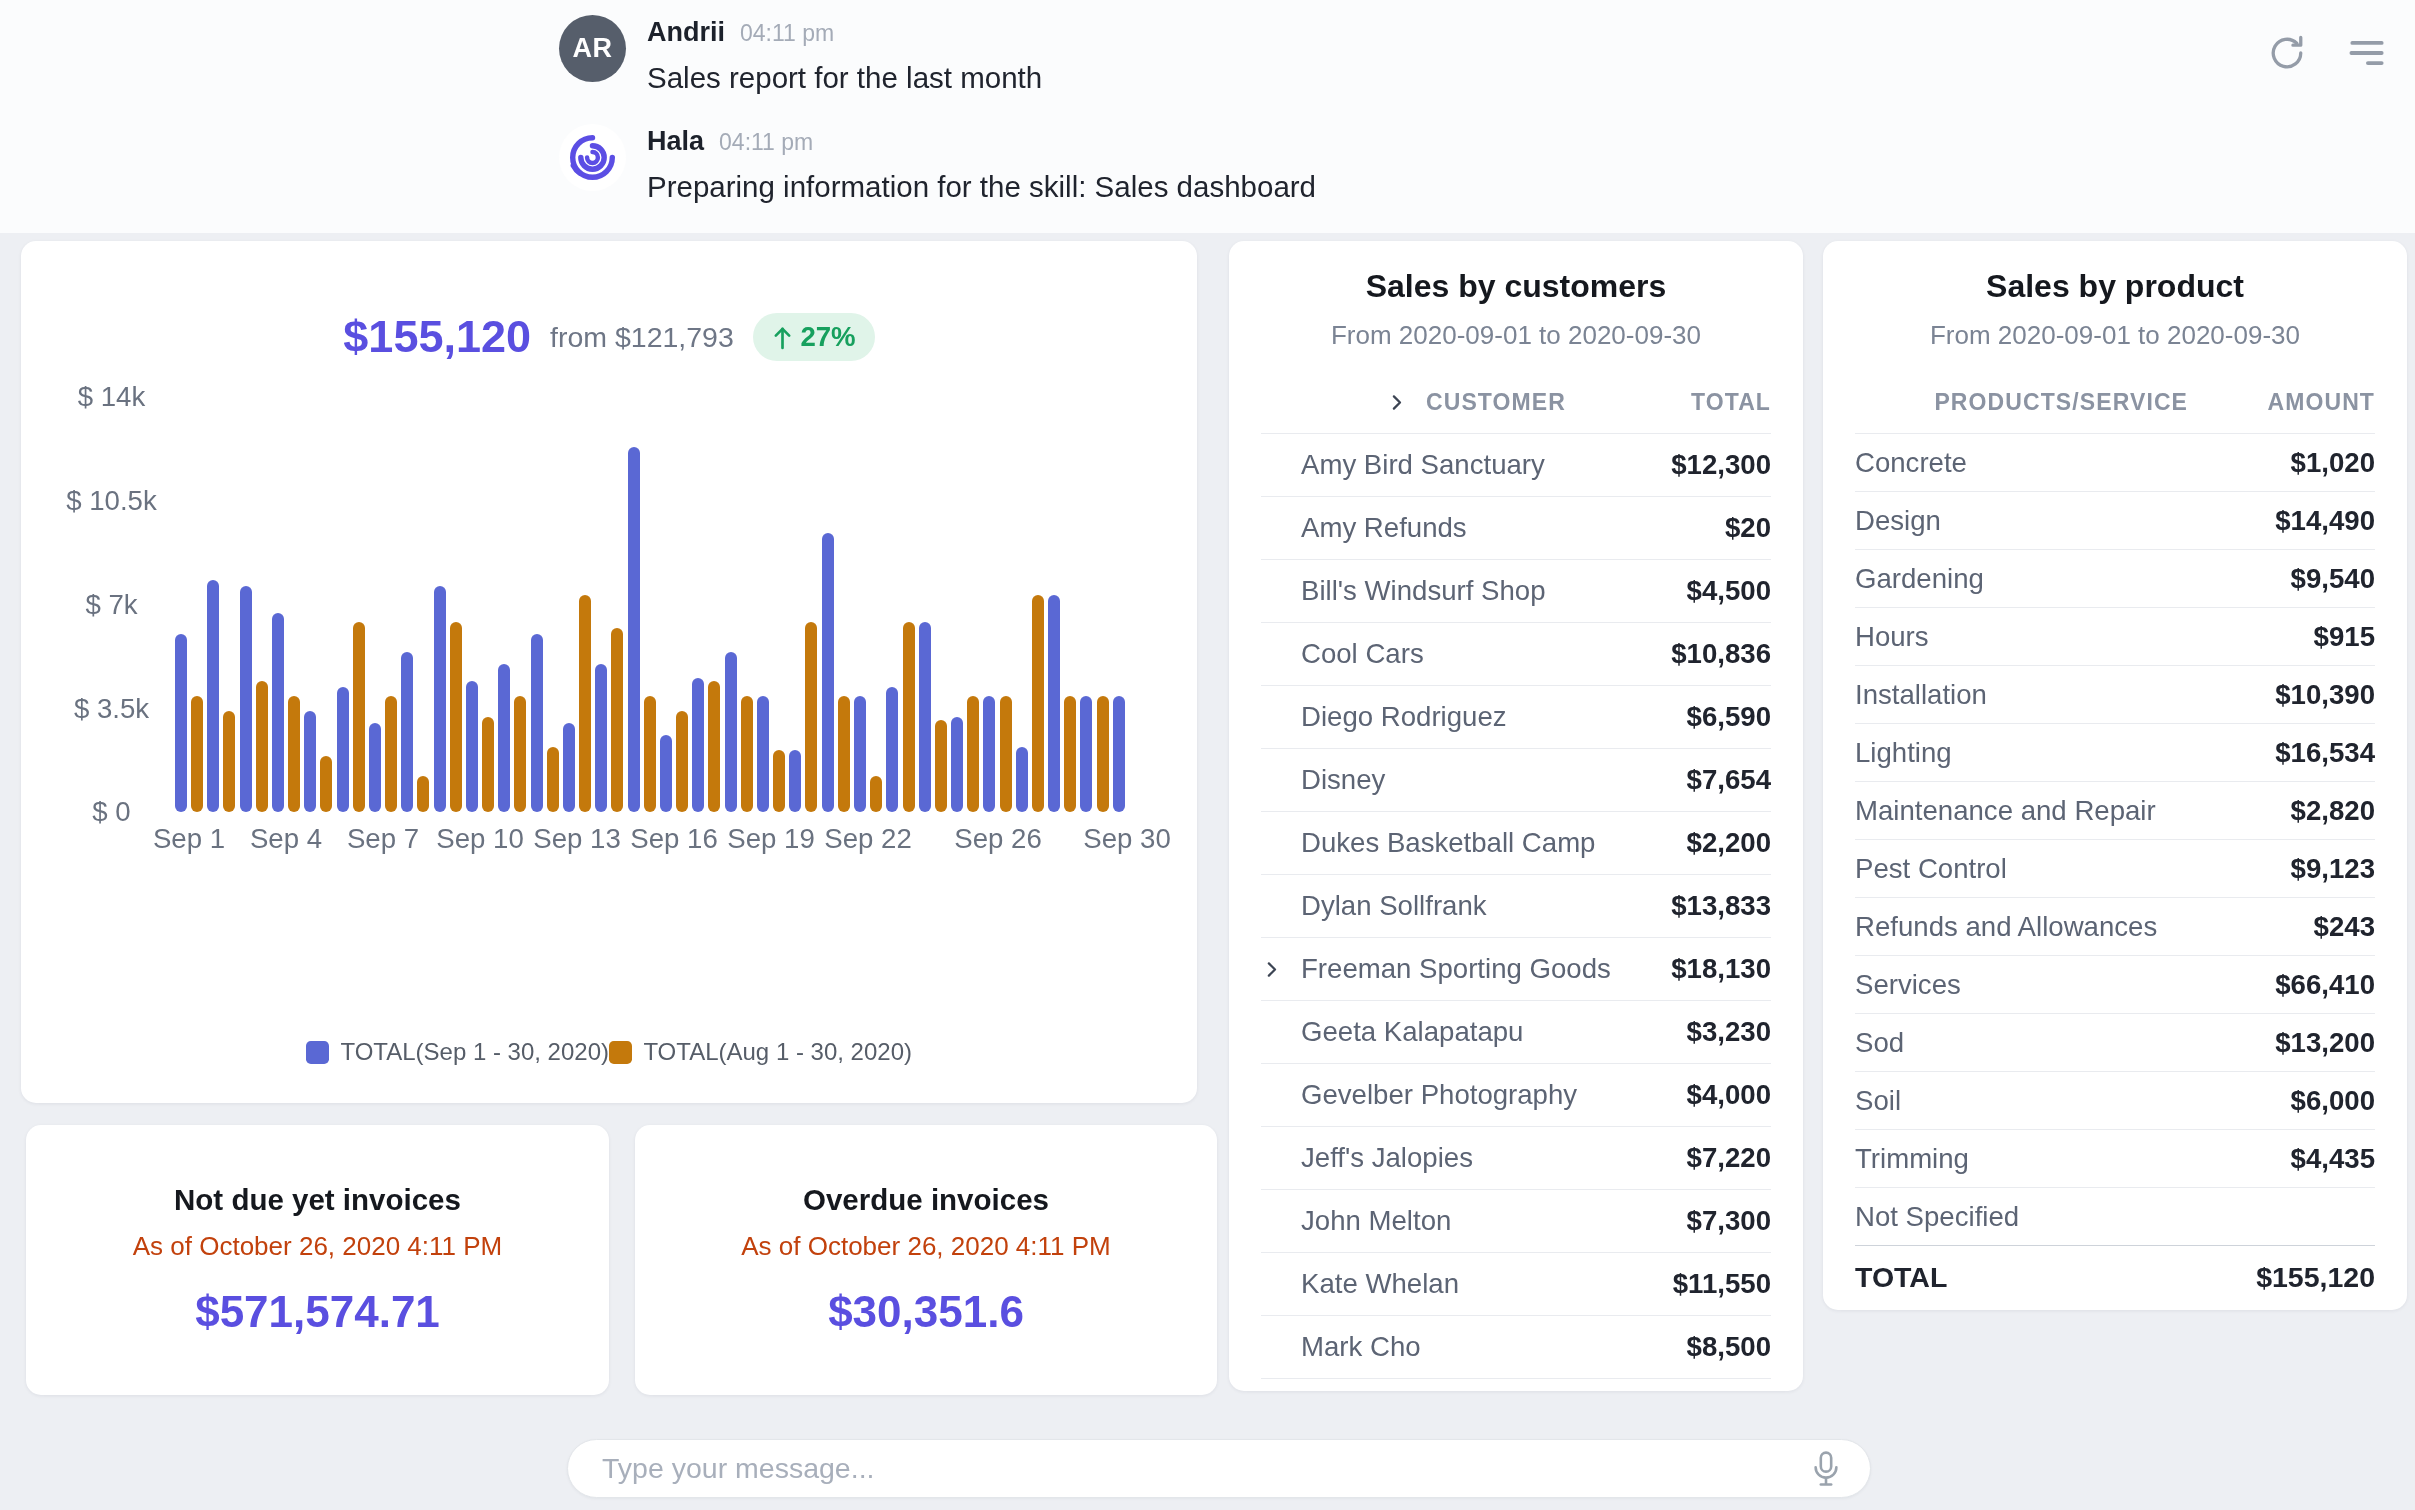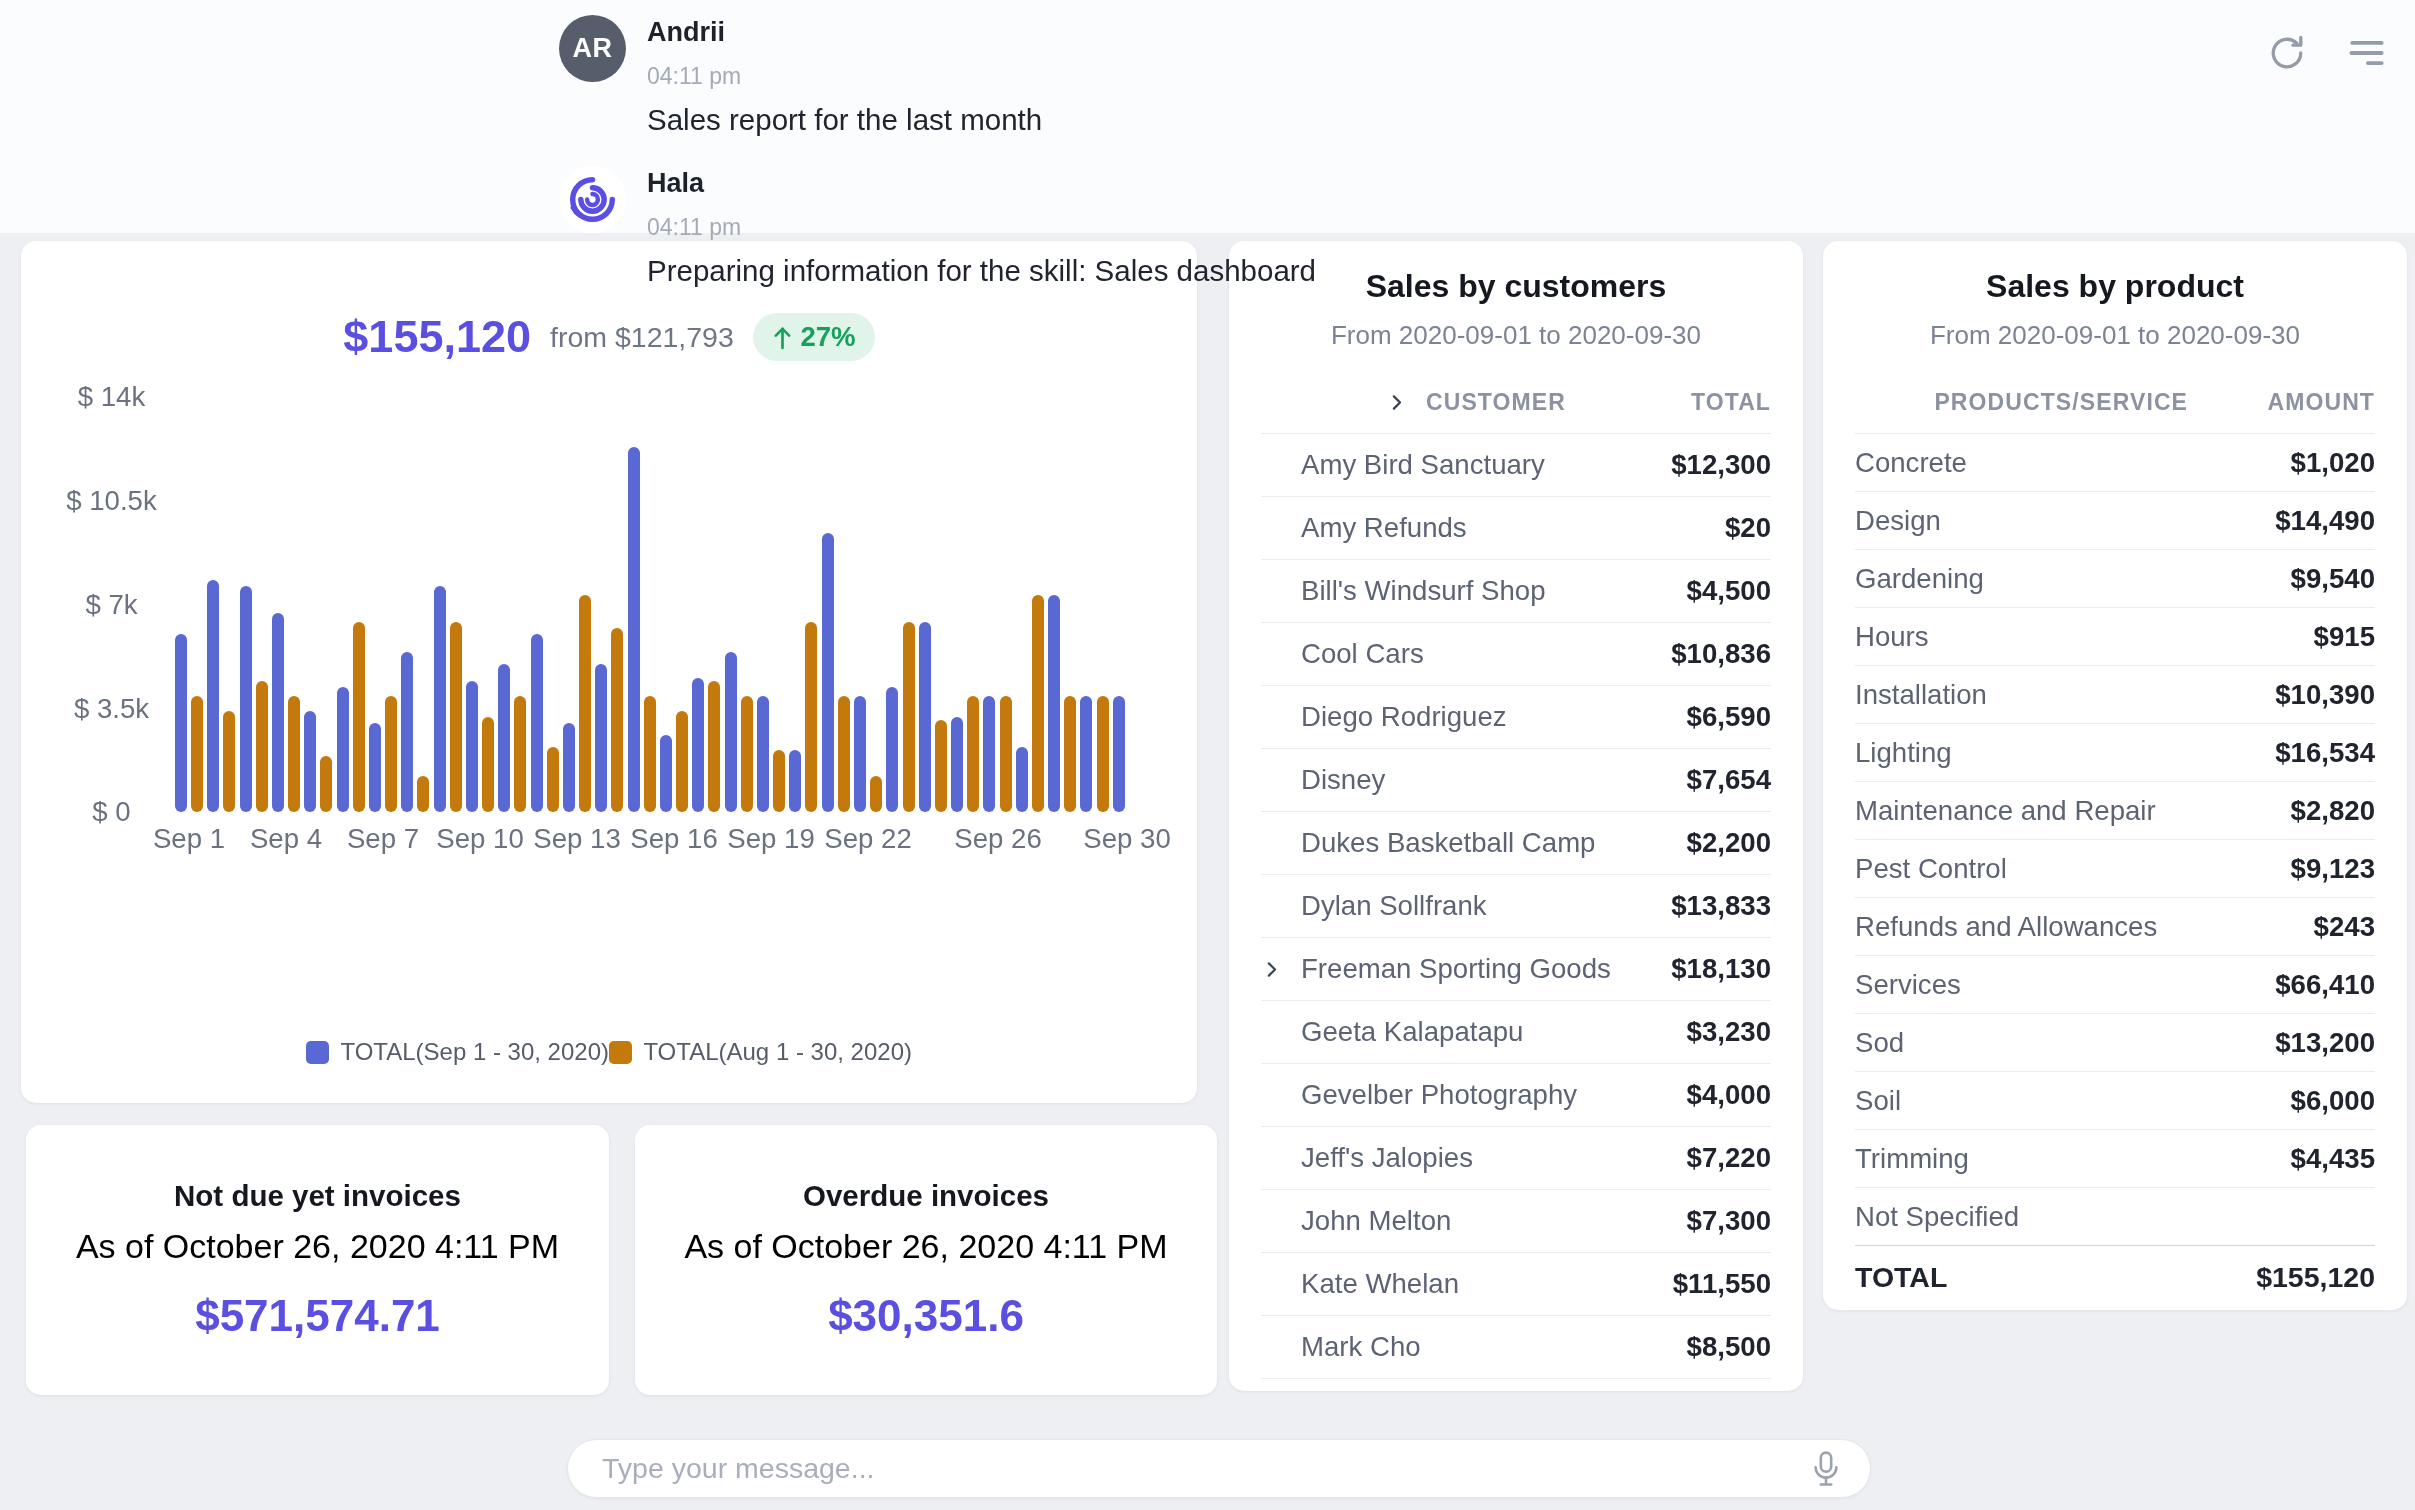--- a/index.html
+++ b/index.html
@@ -6,21 +6,21 @@
   .page{position:relative;width:2416px;height:1510px;background:#fbfcfd;overflow:hidden;
         font-family:"Liberation Sans","DejaVu Sans",sans-serif;-webkit-font-smoothing:antialiased;}
   .dash-bg{position:absolute;left:0;top:233px;right:0;bottom:0;background:#edeff3;}
 
   
   .chat{position:absolute;left:559px;top:15px;z-index:3;}
   .msg{display:flex;gap:21px;margin-bottom:28.5px;}
   .avatar{width:67px;height:67px;border-radius:50%;flex:0 0 auto;display:flex;align-items:center;justify-content:center;}
   .avatar-initials{background:#565e6b;color:#fff;font-size:27px;font-weight:600;letter-spacing:0.5px;}
   .avatar-logo{background:#fff;}
-  .msg-name-row{display:flex;align-items:baseline;gap:15px;margin-top:1.9px;flex-direction:column;}
+  .msg-name-row{display:flex;align-items:baseline;gap:15px;margin-top:1.9px;}
   .msg-name{font-size:27px;font-weight:700;color:#1c212b;}
   .msg-time{font-size:23px;color:#a4abb7;}
   .msg-text{margin-top:13.3px;font-size:29.5px;color:#20242e;}
   .top-icons{position:absolute;right:25px;top:28.5px;display:flex;gap:32px;z-index:3;}
   .icon-btn{width:48px;height:48px;display:flex;align-items:center;justify-content:center;cursor:pointer;background:none;border:none;padding:0;}
 
   
   .card{position:absolute;background:#fff;border-radius:15px;box-shadow:0 1px 3.8px rgba(25,30,50,.07);z-index:2;}
   #chart-card{left:21px;top:241px;width:1176px;height:862px;}
   #customers-card{left:1229px;top:241px;width:574px;height:1150px;}
@@ -59,21 +59,21 @@
   .ramt{color:#20242e;font-weight:600;}
   .trow.no-border{border-bottom:none;}
   .trow-total{display:flex;align-items:center;margin:0 32px;border-top:1.9px solid #ced3da;height:63px;font-size:28.5px;}
   .trow-total .rname{color:#20242e;font-weight:700;}
   .trow-total .ramt{font-weight:700;}
   .chev{display:flex;align-items:center;justify-content:center;background:none;border:none;padding:0;cursor:pointer;}
 
   
   .inv{display:flex;flex-direction:column;align-items:center;justify-content:center;height:100%;}
   .inv-title{font-size:29.5px;font-weight:600;color:#15181e;}
-  .inv-sub{margin-top:13.3px;font-size:34px;color:#000000;}
+  .inv-sub{margin-top:13.3px;font-size:26px;color:#c2410c;}
   .inv-amount{margin-top:25px;font-size:44px;font-weight:800;color:#5a4fe0;}
 
   
   #composer{position:absolute;left:567px;top:1439px;width:1304px;height:59px;background:#fff;
             border:1px solid #e3e6ea;border-radius:30px;display:flex;align-items:center;
             padding:0 25px 0 32px;box-sizing:border-box;z-index:3;box-shadow:0 1px 2.9px rgba(25,30,50,.05);}
   #composer input{flex:1;border:none;outline:none;font-size:28.5px;color:#3a4150;background:transparent;
                   font-family:"Liberation Sans","DejaVu Sans",sans-serif;}
   #composer input::placeholder{color:#a8afbb;}
 </style>

